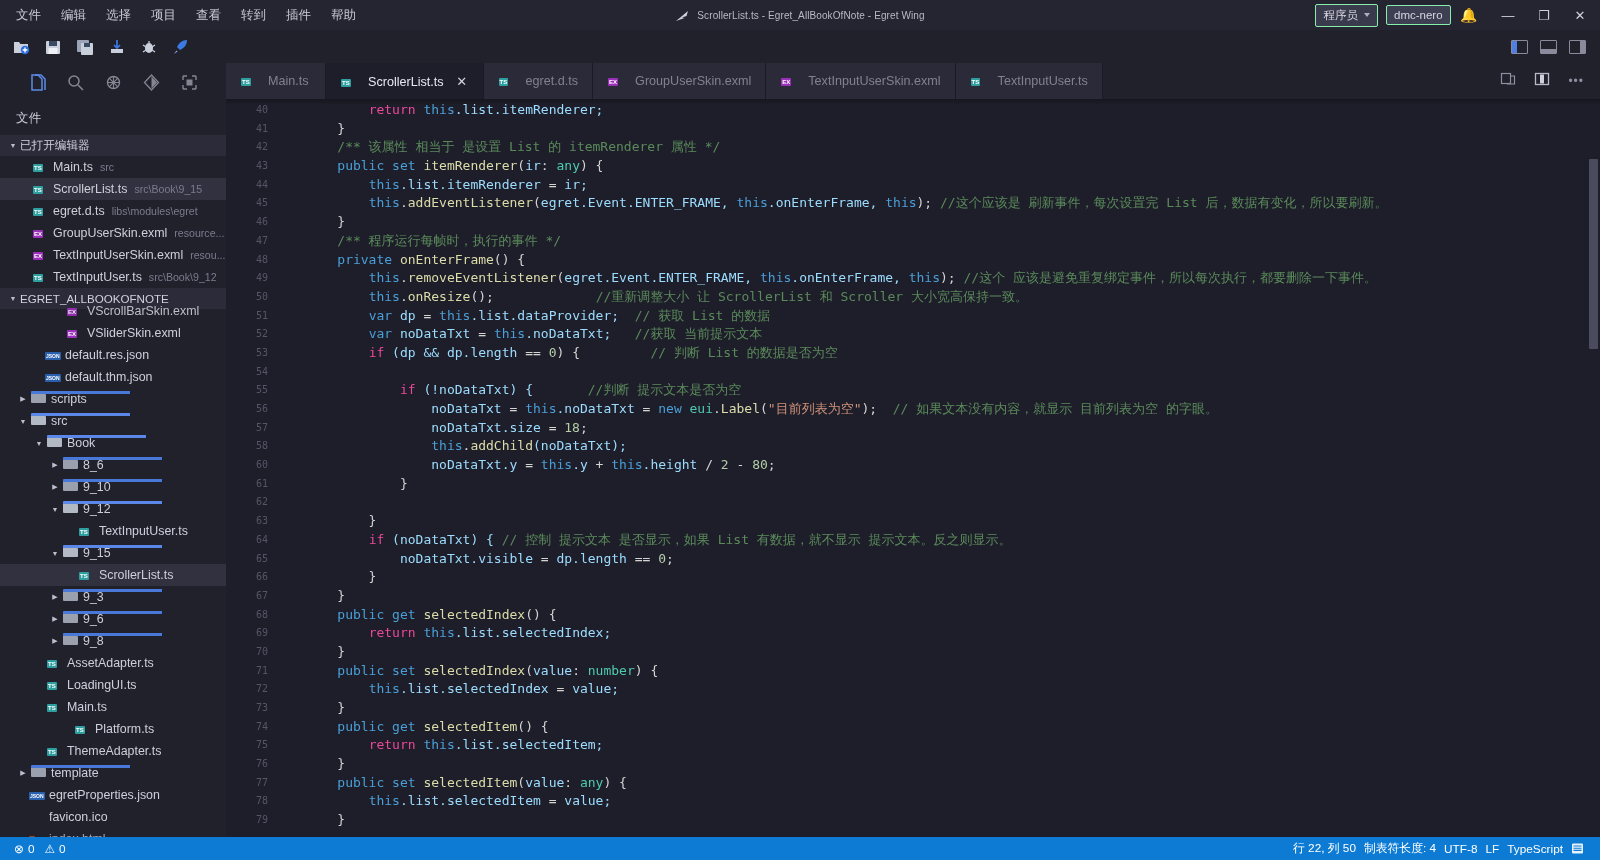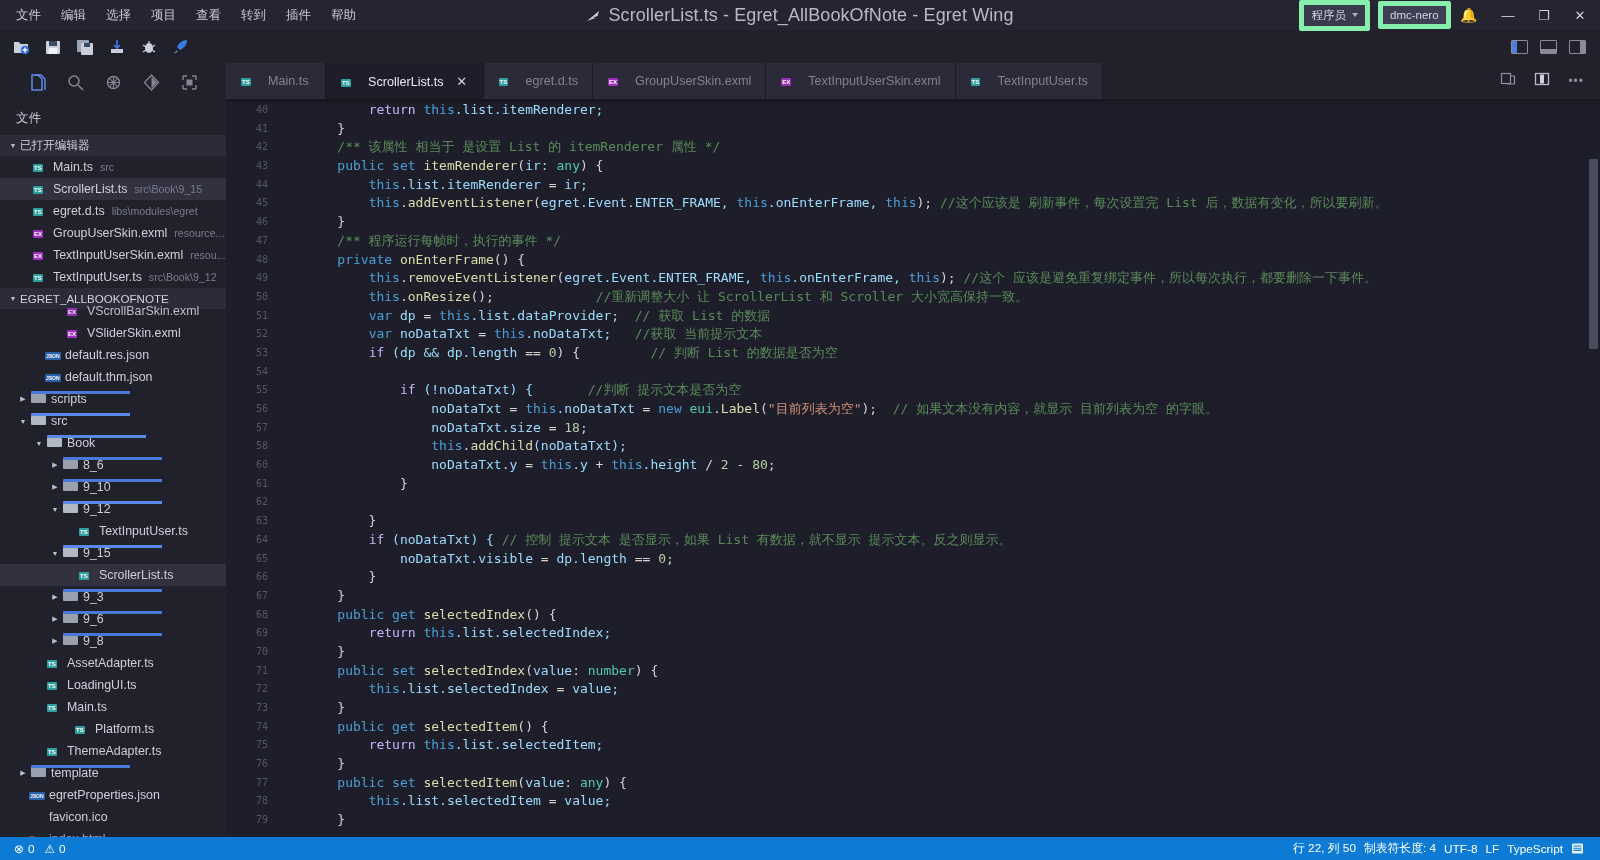--- a/index.html
+++ b/index.html
@@ -34,36 +34,36 @@
     color: #c9c9d4; font-size: 12.5px;
     padding: 4px 10px; cursor: default;
     line-height: 16px;
   }
   .title-center {
     position: absolute; left: 0; right: 0; top: 0; bottom: 0;
     display: flex; align-items: center; justify-content: center;
     pointer-events: none;
   }
   .title-text {
-    color: #b9b9c6; font-size: 18px; letter-spacing: .1px;
+    color: #b9b9c6; font-size: 10px; letter-spacing: .1px;
   }
   .egret-logo {
     width: 15px; height: 13px; margin-right: 7px;
     display: inline-block; position: relative;
   }
   .titlebar-right {
     margin-left: auto; display: flex; align-items: center;
     height: 100%; padding-right: 2px; z-index: 3;
   }
   .pill {
     background: #3a3a4d; color: #d5d5e0;
     font-size: 11.5px; border-radius: 2px;
     padding: 3px 7px; margin-right: 8px;
     display: flex; align-items: center; gap: 6px;
-    border: 5px solid #86efac;
+    border: 1px solid #86efac;
   }
   .pill.user { background: #3f3f54; }
   .caret-dn {
     width: 0; height: 0;
     border-left: 3.5px solid transparent;
     border-right: 3.5px solid transparent;
     border-top: 4px solid #b0b0c0;
   }
   .bell { color: #d8d8e4; font-size: 14px; margin: 0 12px 0 2px; }
   .wbtn {
@@ -228,21 +228,21 @@
   .cline { display: flex; height: 18.7px; white-space: pre; }
   .gut {
     width: 58px; flex: 0 0 58px; text-align: right;
     padding-right: 16px; color: #555568; font-size: 10px;
     user-select: none;
   }
   .ctext { flex: 1 1 auto; padding-left: 22px; color: #cfd2dc; }
 
   
   .k  { color: #4a9fd8; }   
-  .kp { color: #c4b5fd; margin-top: 12px; }   
+  .kp { color: #ec4899; margin-top: 12px; }   
   .ty { color: #4ec9b0; }   
   .fn { color: #dcdcaa; }   
   .va { color: #9cdcfe; }   
   .st { color: #ce9178; }   
   .nu { color: #b5cea8; }   
   .cm { color: #5a8a5a; }   
   .pn { color: #d4d4d4; }   
   .th { color: #4a9fd8; }   
 
   

